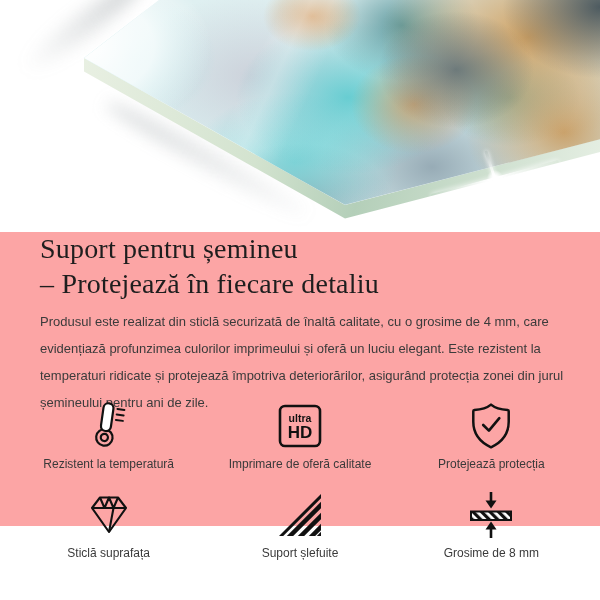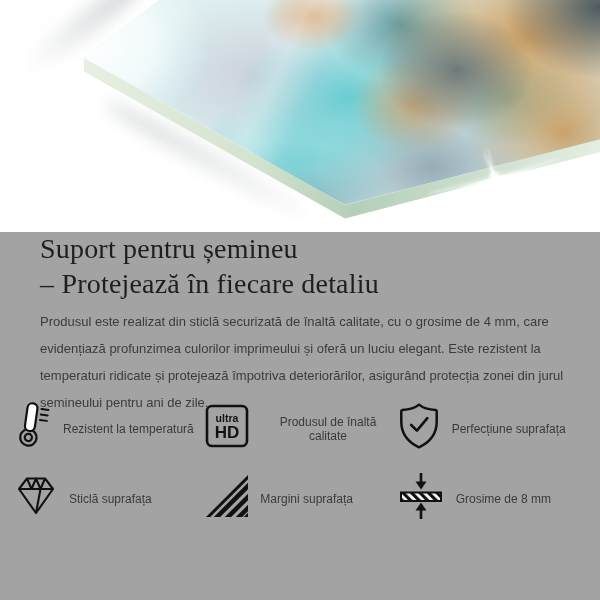--- a/index.html
+++ b/index.html
@@ -1,17 +1,17 @@
 <!DOCTYPE html>
 <html><head>
 <meta charset="utf-8">
 <style>
   html,body{margin:0;padding:0;background:#ffffff;}
   body{width:600px;height:600px;overflow:hidden;font-family:"Liberation Sans",sans-serif;}
-  .stage{position:relative;width:600px;height:600px;background:#a3a3a3;}
+  .stage{position:relative;width:600px;height:526px;background:#fca5a5;}
 
   
   .hero{position:absolute;left:0;top:0;width:600px;height:232px;overflow:hidden;background:#fff;}
   .shadow{position:absolute;filter:blur(8px);border-radius:50%;}
   .shadow-a{left:8px;top:14px;width:150px;height:24px;transform:rotate(-37deg);
     background:linear-gradient(to right,rgba(120,128,133,0) ,rgba(110,120,125,0.34));}
   .shadow-b{left:92px;top:150px;width:230px;height:18px;transform:rotate(29deg);
     background:linear-gradient(to right,rgba(120,130,135,0.30),rgba(120,130,135,0.05));}
   .glass-edge{position:absolute;inset:0;
     clip-path:polygon(14% 25%, 57.5% 88.4%, 100% 59.9%, 100% 65.5%, 57.5% 94.2%, 14% 30.8%);
@@ -50,21 +50,21 @@
   
   .title{position:absolute;left:40px;top:231px;margin:0;font-family:"Liberation Serif",serif;
     font-weight:400;font-size:28px;line-height:35px;color:#1e1e1e;letter-spacing:0.2px;}
   .title span{display:block;}
   .desc{position:absolute;left:40px;top:308px;width:562px;margin:0;
     font-size:13px;line-height:27px;color:#3b3b3b;}
 
   
   .features{position:absolute;left:13px;right:13px;top:400px;
     display:grid;grid-template-columns:1fr 1fr 1fr;row-gap:18px;}
-  .feature{display:flex;flex-direction:row;align-items:center;gap:10px;}
+  .feature{display:flex;flex-direction:column;align-items:center;}
   .icon-box{height:52px;display:flex;align-items:center;justify-content:center;}
   .f-label{margin-top:5px;font-size:12px;color:#3a3a3a;text-align:center;}
   svg{display:block;}
   svg text{font-family:"Liberation Sans",sans-serif;}
 </style>
 </head>
 <body>
 
 <div class="stage">
 
@@ -104,31 +104,31 @@
     </div>
 
     <div class="feature">
       <div class="icon-box">
         <svg width="46" height="46" viewBox="0 0 46 46">
           <rect x="3" y="3" width="40" height="40" rx="5" fill="none" stroke="#111" stroke-width="2.6"></rect>
           <text x="23" y="18.5" text-anchor="middle" font-size="10.5" font-weight="bold" fill="#111">ultra</text>
           <text x="23" y="35" text-anchor="middle" font-size="17" font-weight="bold" fill="#111">HD</text>
         </svg>
       </div>
-      <div class="f-label">Produsul de înaltă calitate</div>
+      <div class="f-label">Imprimare de oferă calitate</div>
     </div>
 
     <div class="feature">
       <div class="icon-box">
         <svg width="46" height="50" viewBox="0 0 44 48">
           <path d="M22 3.5 C25 6 31.5 8.3 38 8.7 C38.6 8.74 39 9.2 39 9.8 L39 20 C39 31.5 32.5 39.6 22 44.5 C11.5 39.6 5 31.5 5 20 L5 9.8 C5 9.2 5.4 8.74 6 8.7 C12.5 8.3 19 6 22 3.5 Z" fill="none" stroke="#111" stroke-width="2.4" stroke-linejoin="round"></path>
           <path d="M14.5 23 L20 28.5 L30 16.5" fill="none" stroke="#111" stroke-width="2.5" stroke-linecap="round" stroke-linejoin="round"></path>
         </svg>
       </div>
-      <div class="f-label">Perfecțiune suprafața</div>
+      <div class="f-label">Protejează protecția</div>
     </div>
 
     <div class="feature">
       <div class="icon-box">
         <svg width="46" height="44" viewBox="0 0 46 44">
           <g fill="none" stroke="#111" stroke-width="2.1" stroke-linejoin="round">
             <path d="M6 15 L14 4.5 L32 4.5 L40 15 L23 39 Z"></path>
             <path d="M6 15 H40"></path>
             <path d="M14 4.5 L18.5 15 L23 4.5 L27.5 15 L32 4.5"></path>
             <path d="M23 39 L27.5 15"></path>
@@ -148,21 +148,21 @@
             </defs>
           <g clip-path="url(#tri)" stroke="#111" fill="none">
             <path d="M-2 48 L48 -2" stroke-width="6"></path>
             <path d="M9 48 L48 9" stroke-width="4.5"></path>
             <path d="M20 48 L48 20" stroke-width="4.5"></path>
             <path d="M31 48 L48 31" stroke-width="4.5"></path>
             <path d="M39 48 L48 39" stroke-width="4.5"></path>
           </g>
         </svg>
       </div>
-      <div class="f-label">Margini suprafața</div>
+      <div class="f-label">Suport șlefuite</div>
     </div>
 
     <div class="feature">
       <div class="icon-box">
         <svg width="50" height="50" viewBox="0 0 50 50">
           <defs>
             <pattern id="hatch" width="6" height="6" patternUnits="userSpaceOnUse" patternTransform="rotate(-45)">
               <rect width="6" height="6" fill="#fff"></rect>
               <rect width="3.2" height="6" fill="#111"></rect>
             </pattern>

